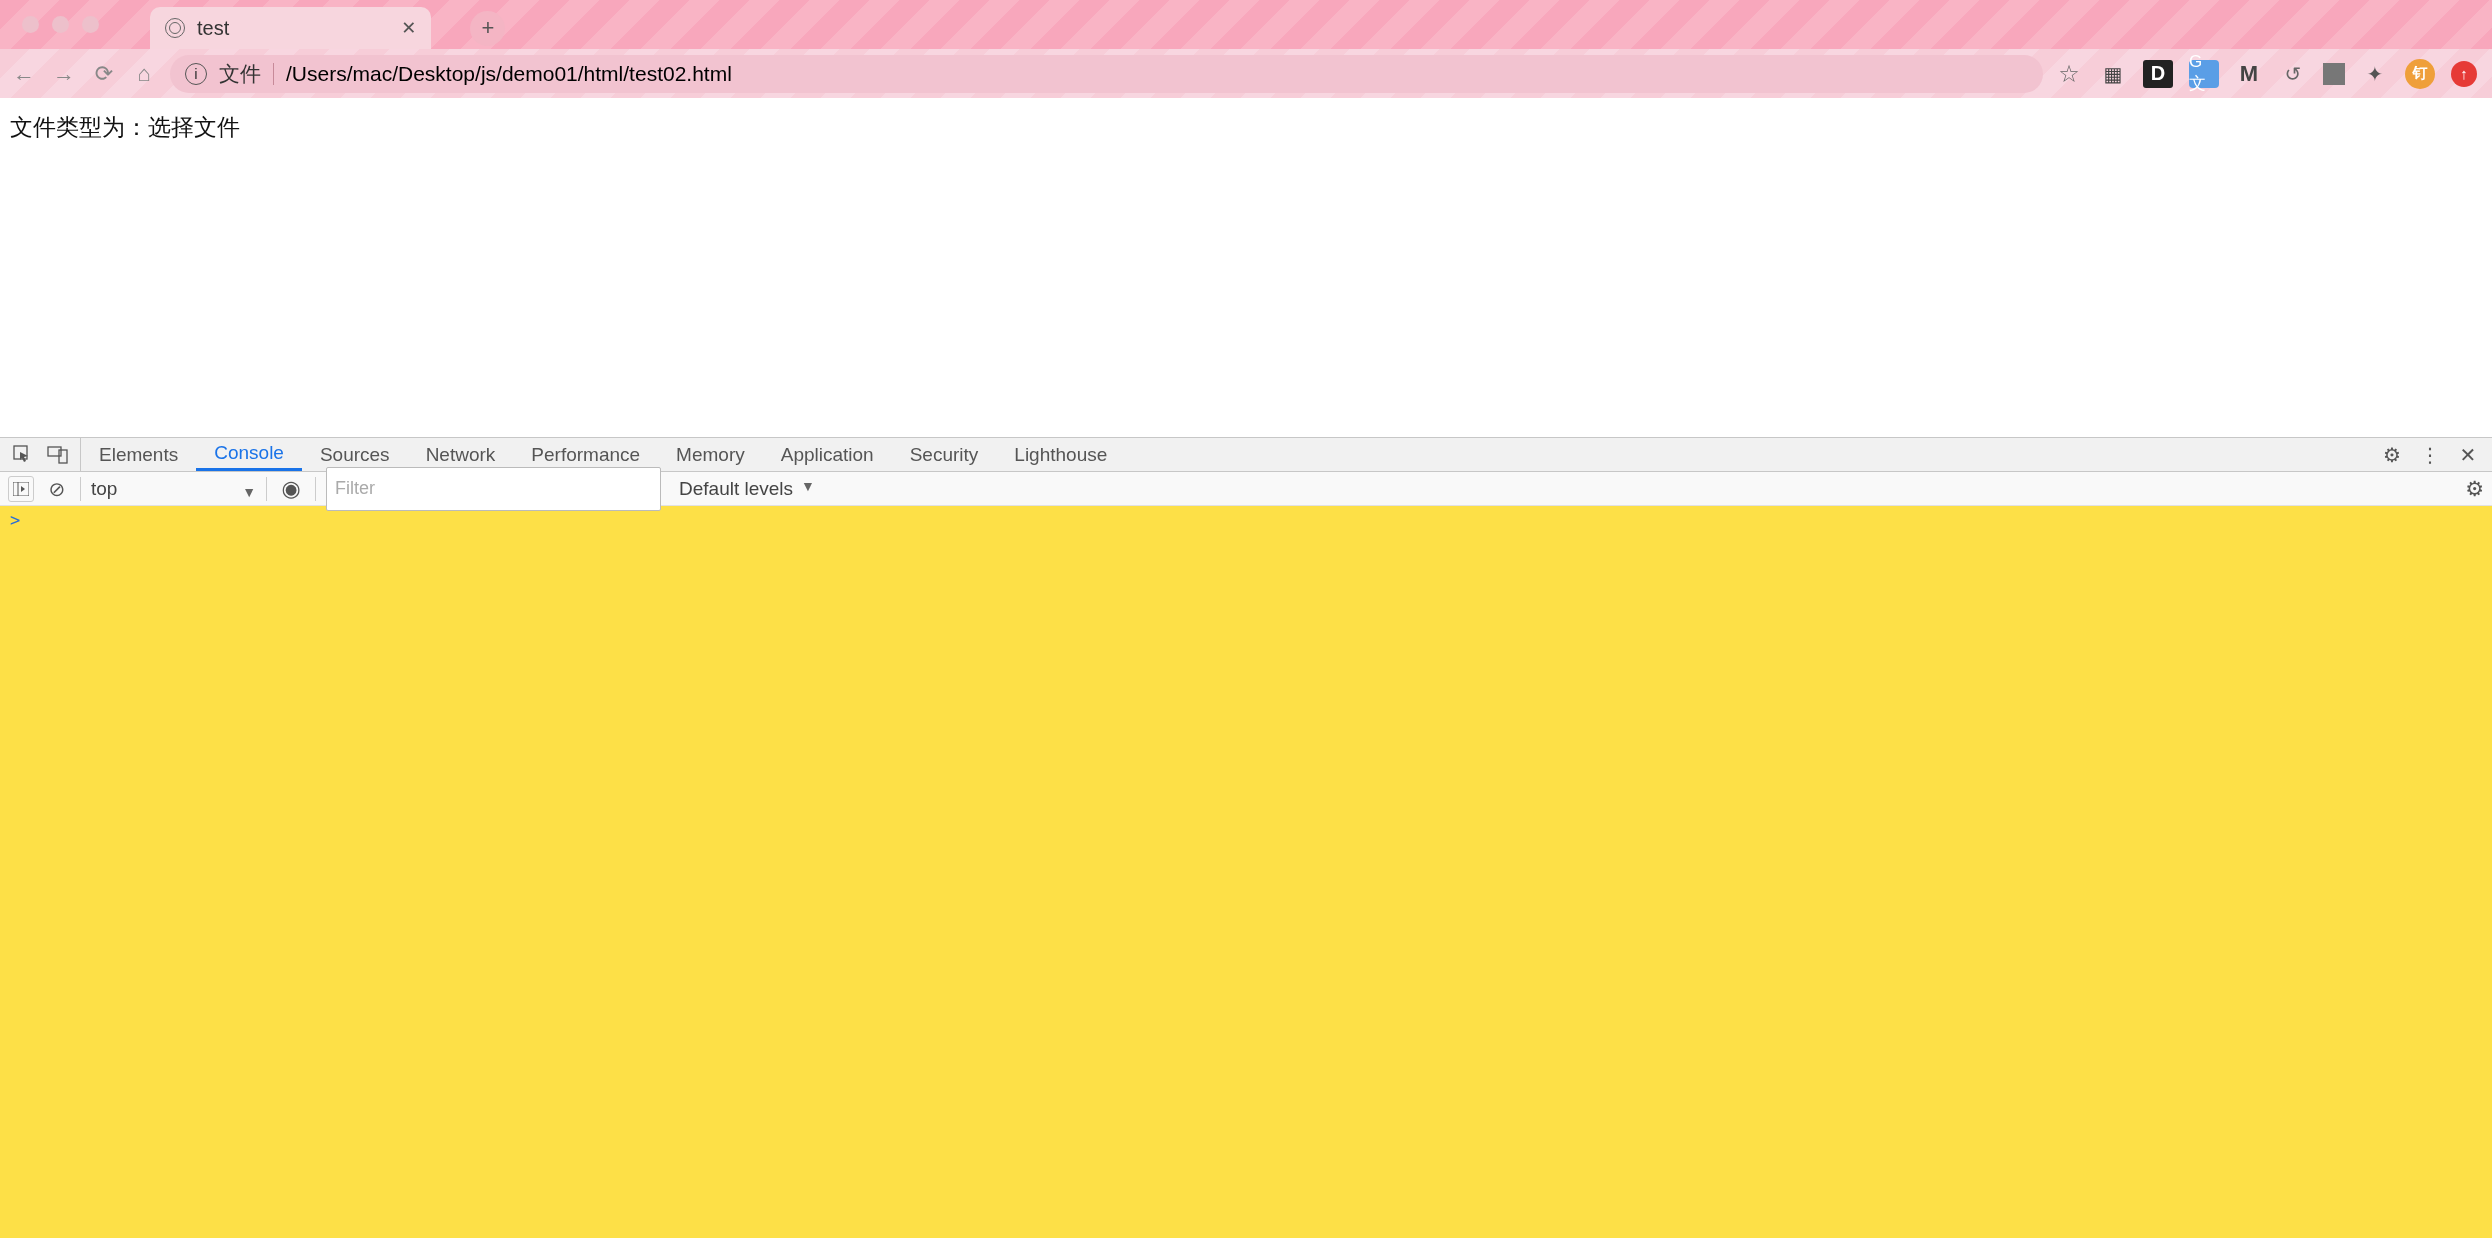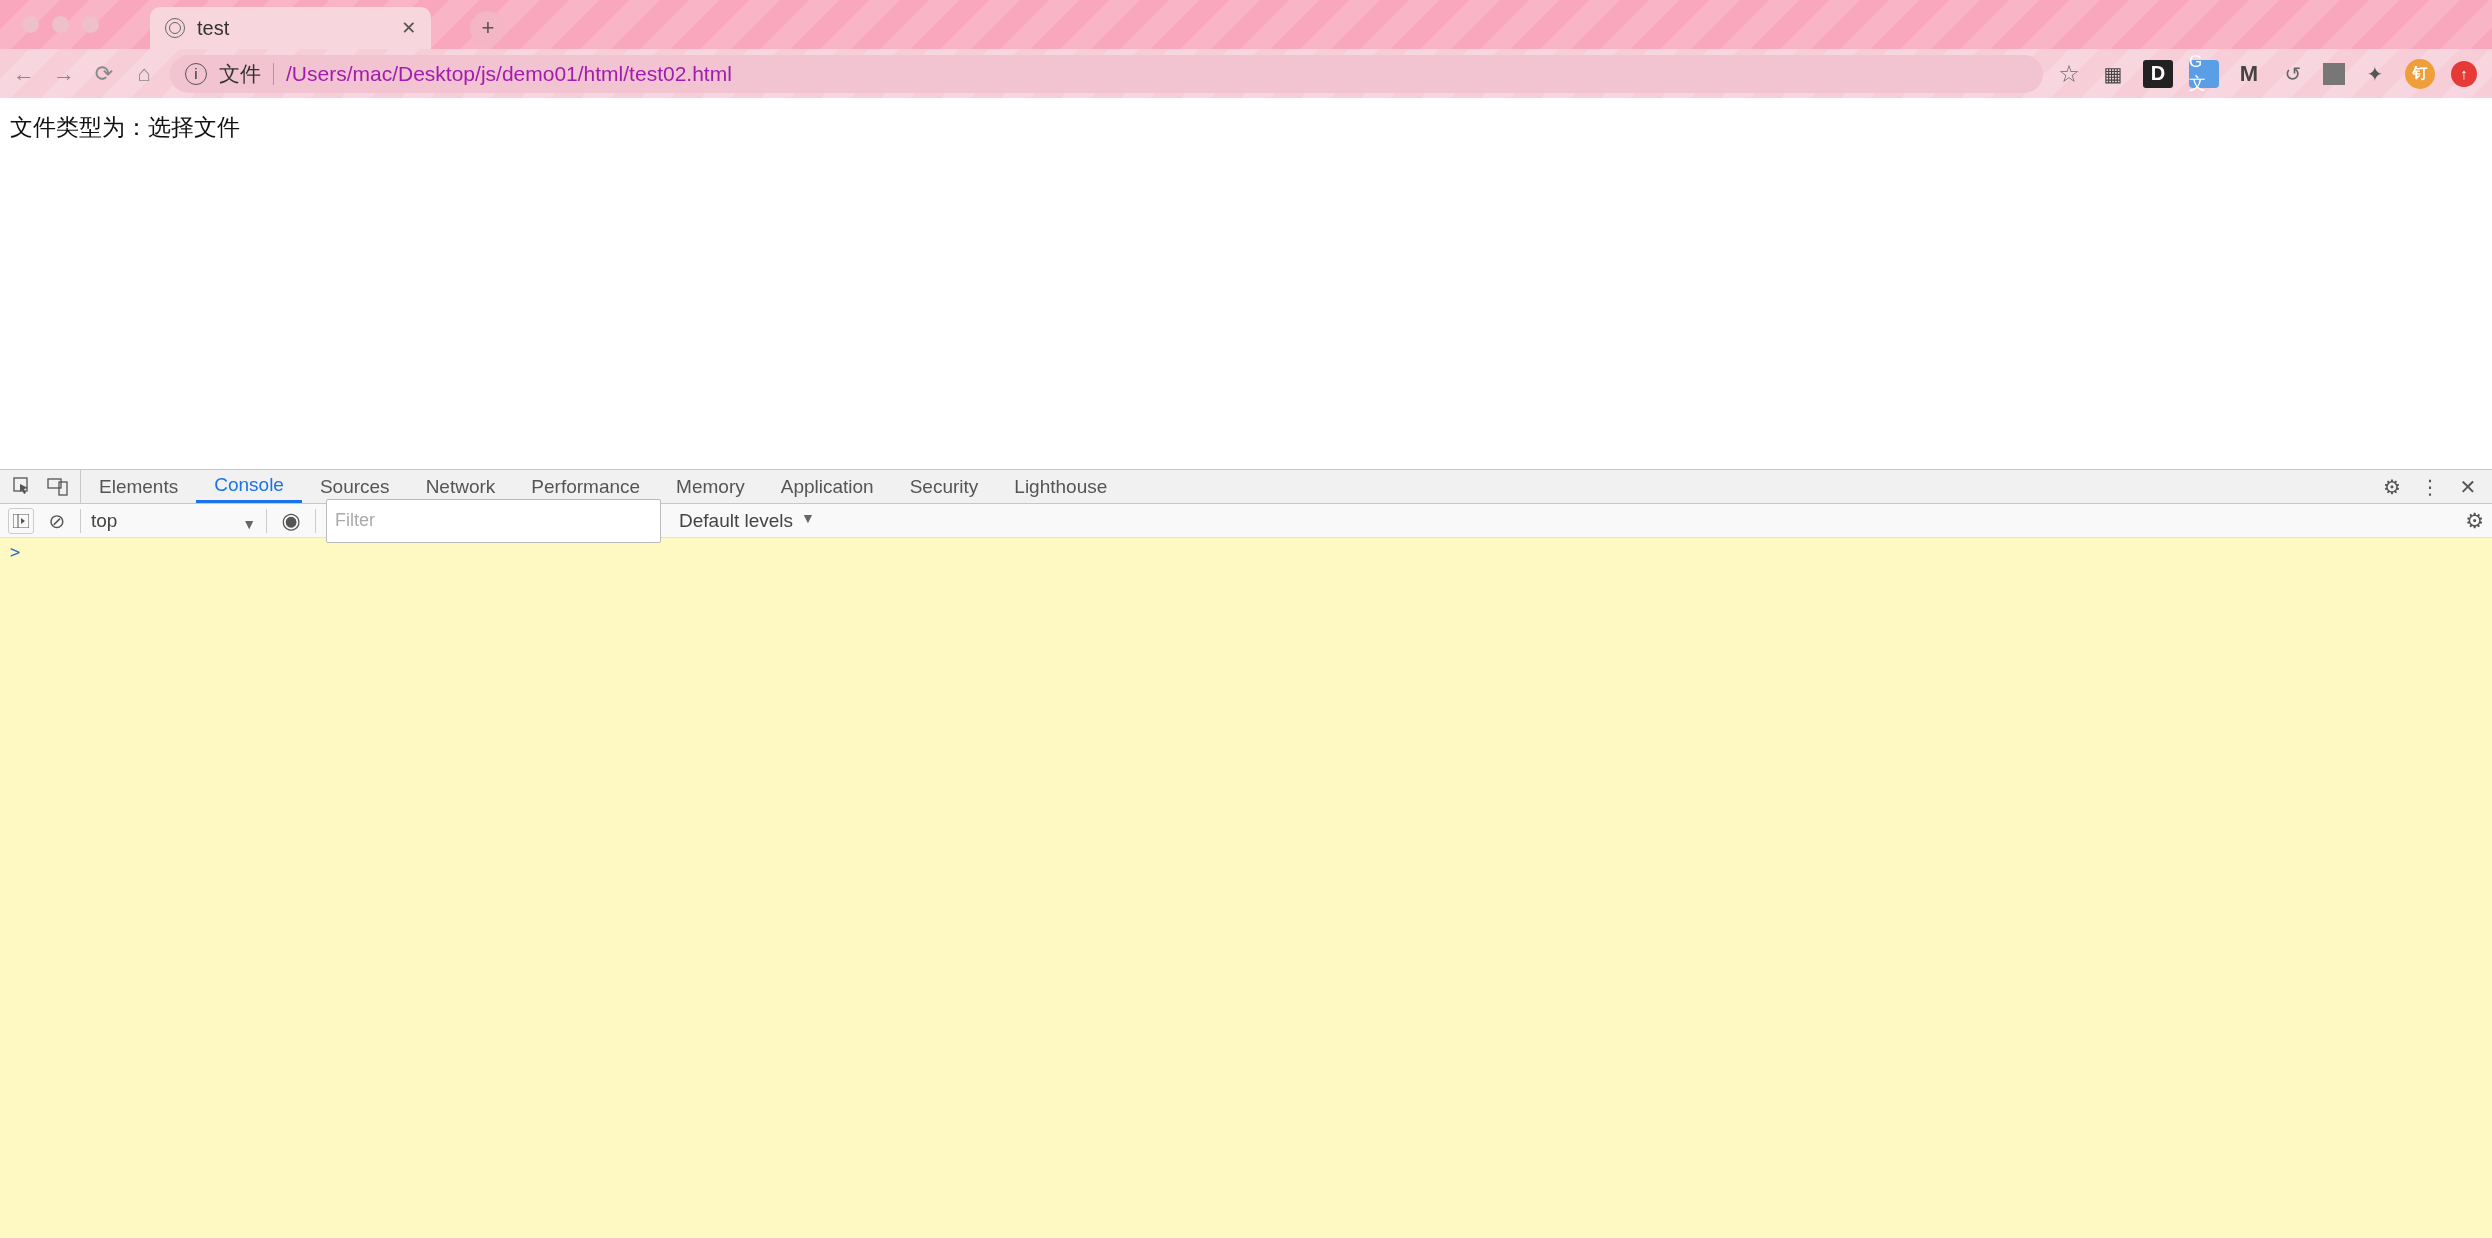--- a/index.html
+++ b/index.html
@@ -54,21 +54,21 @@
       display: flex;
       align-items: center;
       padding: 0 15px;
       gap: 12px;
       color: #333;
       font-size: 21px;
     }
     .url-info { width: 22px; height: 22px; border-radius: 50%; border: 1.5px solid #555; display: flex; align-items: center; justify-content: center; font-size: 15px; }
     .url-scheme { color: #333; }
     .url-divider { width: 1px; height: 22px; background: #c78a99; }
-    .url-path { color: #a21caf; }
+    .url-path { color: #000000; }
     .toolbar-icons { display: flex; gap: 16px; align-items: center; padding-right: 5px;}
     .ti { width: 28px; height: 28px; display: flex; align-items: center; justify-content: center; font-size: 20px; }
     .ti.star { color: #666; font-size: 24px;}
     .ti.qr { color: #444; }
     .ti.d { background: #222; color: #fff; font-weight: bold; border-radius: 3px; font-size: 20px; width: 30px;}
     .ti.g { background: #5a9ee6; color: #fff; border-radius: 4px; width: 30px; font-size: 17px; position: relative;}
     .ti.m { color: #444; font-weight:bold; font-size:22px;}
     .ti.reload2 { color: #666; }
     .ti.stop { background: #777; width: 22px; height: 22px;}
     .ti.puzzle { color: #555; }
@@ -84,21 +84,21 @@
       font-size: 22px;
       padding: 2px 8px;
       border: 1px solid #888;
       border-radius: 4px;
       background: #f5f5f5;
     }
     .file-name { font-size: 23px; color: #111; font-family: "STSong","SimSun",serif;}
     .file-type { font-size: 23px; color: #111; font-family: "STSong","SimSun",serif; margin-top: 4px;}
 
     
-    .devtools { position: absolute; top: 437px; left: 0; right: 0; bottom: 0; border-top: 1px solid #c7c7c7; background: #fef9c3; display: flex; flex-direction: column; margin-top: 32px;}
+    .devtools { position: absolute; top: 437px; left: 0; right: 0; bottom: 0; border-top: 1px solid #c7c7c7; background: #fde047; display: flex; flex-direction: column;}
     .dt-tabs {
       height: 34px;
       background: #f1f1f1;
       border-bottom: 1px solid #c7c7c7;
       display: flex;
       align-items: stretch;
     }
     .dt-left-icons { display: flex; align-items: center; gap: 10px; padding: 0 10px; border-right: 1px solid #c7c7c7;}
     .dt-icon { width: 25px; height: 25px; display: flex; align-items: center; justify-content: center; color: #555; }
     .dt-tab {

